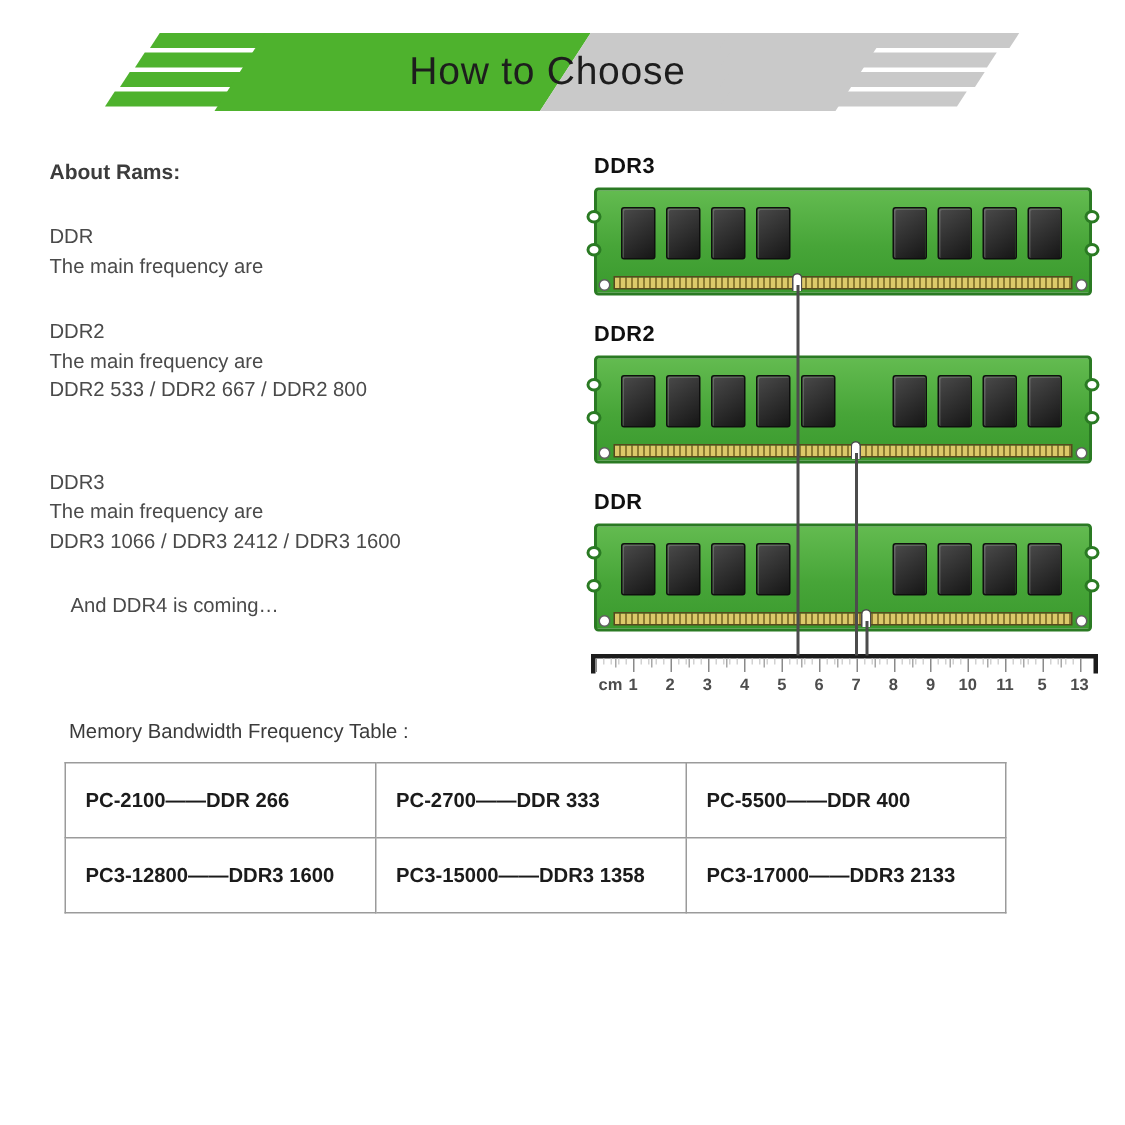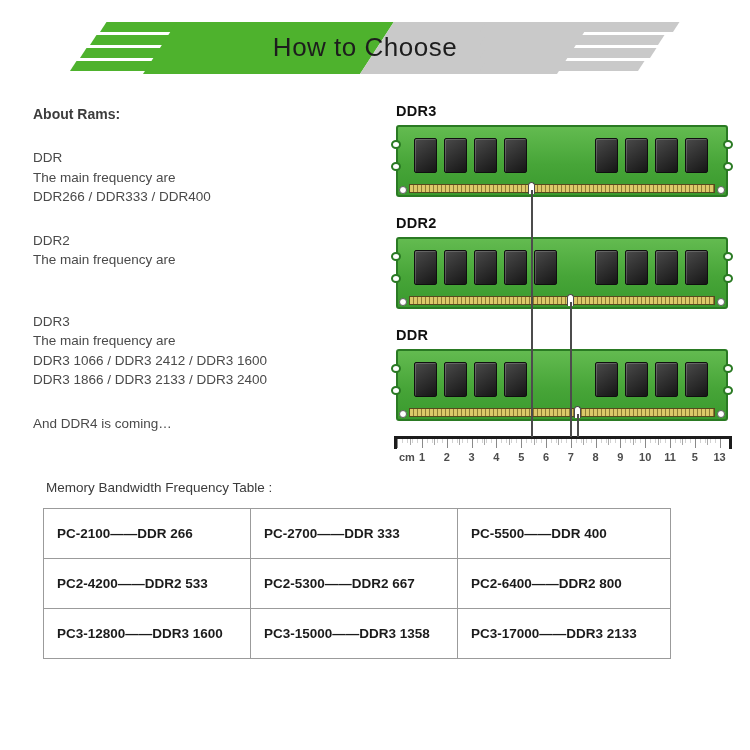--- a/index.html
+++ b/index.html
@@ -114,33 +114,32 @@
     <div class="hdr-bar gy yb4"></div>
     <div class="hdr-title">How to Choose</div>
   </div>
 
   <div class="about">
     <h3 class="about-heading">About Rams:</h3>
     <div>
         <div class="para" style="margin-top: 26px;">
           <div>DDR</div>
           <div>The main frequency are</div>
-          <div>DDR266 / DDR333 / DDR400</div>
         </div>
         <div class="para" style="margin-top: 24px;">
           <div>DDR2</div>
           <div>The main frequency are</div>
+          <div>DDR2 533 / DDR2 667 / DDR2 800</div>
         </div>
         <div class="para" style="margin-top: 42px;">
           <div>DDR3</div>
           <div>The main frequency are</div>
           <div>DDR3 1066 / DDR3 2412 / DDR3 1600</div>
-          <div>DDR3 1866 / DDR3 2133 / DDR3 2400</div>
-        </div>
-        <div class="para" style="margin-top: 24px;">
+        </div>
+        <div class="para" style="margin-top: 24px; margin-left: 14px;">
           <div>And DDR4 is coming…</div>
         </div>
       </div>
   </div>
 
   <div class="rams">
       <div>
         <div class="ram-label">DDR3</div>
         <div class="ram-stick">
           <div class="pcb"></div>
@@ -308,25 +307,20 @@
 
   <div class="tbl-title">Memory Bandwidth Frequency Table :</div>
   <table class="freq-table">
       <tbody>
         <tr>
           <td>PC-2100——DDR 266</td>
           <td>PC-2700——DDR 333</td>
           <td>PC-5500——DDR 400</td>
         </tr>
         <tr>
-          <td>PC2-4200——DDR2 533</td>
-          <td>PC2-5300——DDR2 667</td>
-          <td>PC2-6400——DDR2 800</td>
-        </tr>
-        <tr>
           <td>PC3-12800——DDR3 1600</td>
           <td>PC3-15000——DDR3 1358</td>
           <td>PC3-17000——DDR3 2133</td>
         </tr>
       </tbody>
     </table>
 
 <div class="callout" style="left: 531px; top: 190px; height: 247px;"></div>
     <div class="callout" style="left: 570px; top: 302px; height: 135px;"></div>
     <div class="callout" style="left: 577px; top: 414px; height: 23px;"></div>

